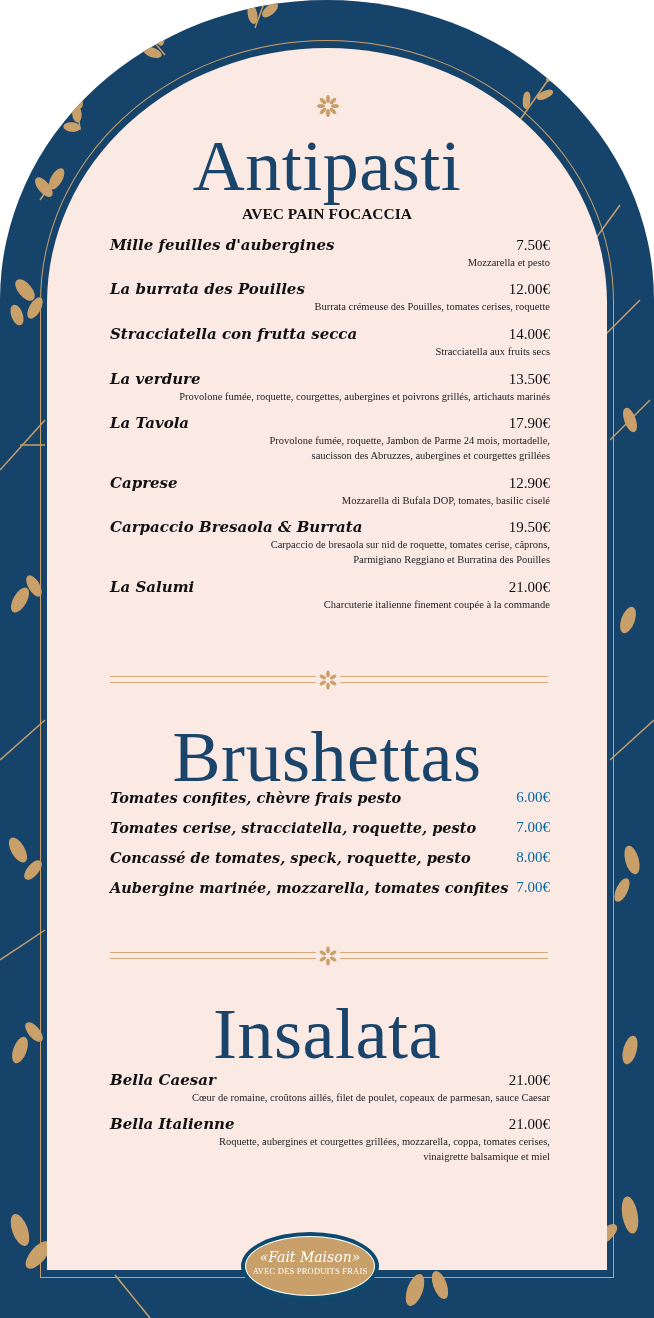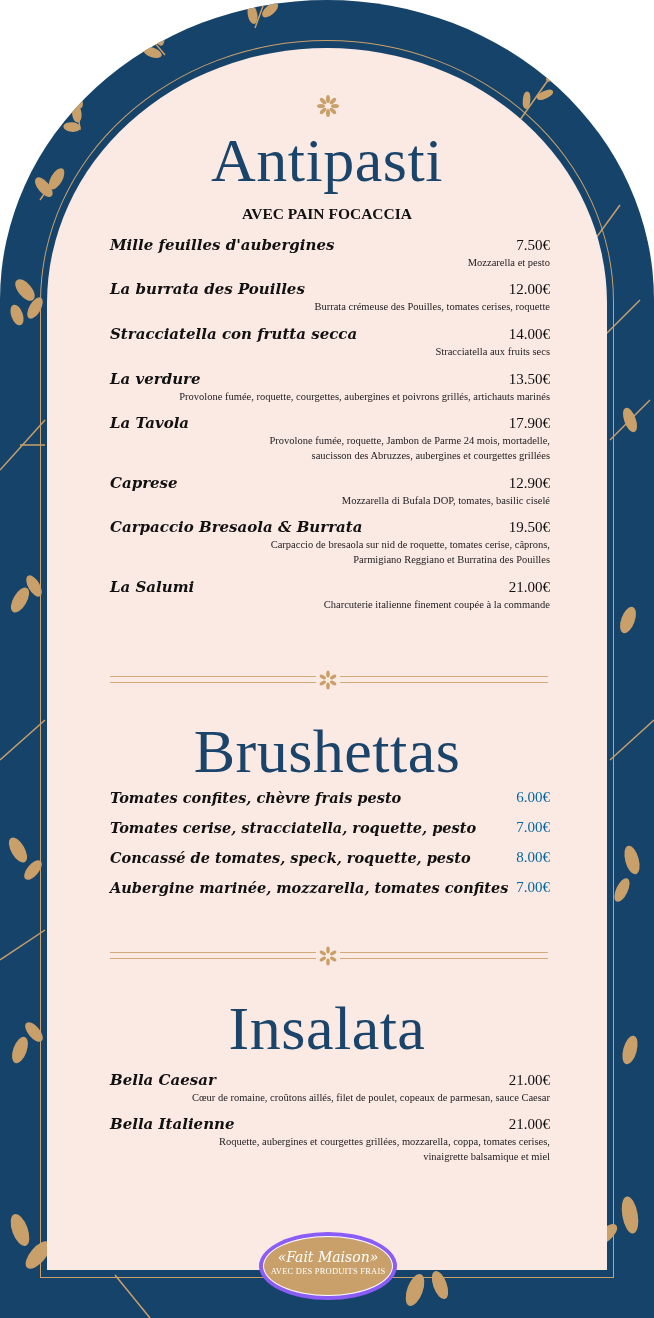--- a/index.html
+++ b/index.html
@@ -3,32 +3,32 @@
 <meta charset="utf-8">
 <style>
   html, body { margin:0; padding:0; background:#ffffff; }
   body { width:654px; height:1318px; position:relative; overflow:hidden; font-family:"Liberation Serif", serif; }
   .outer { position:absolute; left:0; top:0; width:654px; height:1318px; background:#16436a; border-radius:327px 327px 0 0 / 300px 300px 0 0; overflow:hidden; }
   .leaves { position:absolute; left:0; top:0; width:654px; height:1318px; }
   .goldline { position:absolute; left:40px; top:40px; width:574px; height:1238px; border:1.5px solid #c9a06a; border-radius:287px 287px 0 0 / 262px 262px 0 0; box-sizing:border-box; }
   .inner { position:absolute; left:47px; top:48px; width:560px; height:1222px; background:#fbe9e4; border-radius:280px 280px 0 0 / 255px 255px 0 0; }
   .content { position:absolute; left:0; top:0; width:654px; height:1318px; }
   .flower { position:absolute; left:315px; width:26px; height:26px; }
-  .title { position:absolute; left:0; width:654px; text-align:center; color:#1a4469; font-family:"Liberation Serif", serif; font-size:62px; letter-spacing:0.5px; }
+  .title { position:absolute; left:0; width:654px; text-align:center; color:#1a4469; font-family:"Liberation Serif", serif; font-size:72px; letter-spacing:0.5px; }
   .subtitle { position:absolute; left:0; width:654px; text-align:center; color:#111; font-weight:bold; font-size:15.5px; top:205px; }
   .item { position:absolute; left:110px; width:440px; }
   .item .name { font-family:"DejaVu Serif", serif; font-style:italic; font-weight:bold; font-size:15px; color:#111; line-height:19px; }
   .item .price { position:absolute; right:0; top:0; font-size:15px; color:#111; line-height:19px; }
   .item .desc { font-size:10.5px; color:#222; line-height:15px;text-align:right; }
   .divider { position:absolute; left:110px; width:438px; height:5px; border-top:1.5px solid #d4a978; border-bottom:1.5px solid #d4a978; }
   .divflower { position:absolute; left:316px; width:24px; height:24px; background:#fbe9e4; }
   .bru { position:absolute; left:110px; width:440px; }
   .bru .name { font-family:"DejaVu Serif", serif; font-style:italic; font-weight:bold; font-size:14.5px; color:#111; }
   .bru .price { position:absolute; right:0; top:0; font-size:15px; color:#0369a1; }
-  .badge { position:absolute; left:259px; top:1232px; width:138px; height:68px; border-radius:50%; background:#8b5cf6; }
+  .badge { position:absolute; left:241px; top:1232px; width:138px; height:68px; border-radius:50%; background:#0c4a6e; }
   .badge-inner { position:absolute; left:4px; top:4px; width:130px; height:60px; border-radius:50%; background:#c9a06a; border:1px solid #fff; box-sizing:border-box; text-align:center; }
   .badge-title { display:block; font-family:"DejaVu Serif", serif; font-style:italic; color:#fff; font-size:14px; margin-top:12px; line-height:16px; }
   .badge-sub { display:block; color:#fff; font-size:8.5px; letter-spacing:0.2px; line-height:12px; }
 </style>
 </head>
 <body>
 
 <div class="outer">
   <svg class="leaves" viewBox="0 0 654 1318" xmlns="http://www.w3.org/2000/svg">
     <g fill="#c9a06a" stroke="#c9a06a" stroke-width="1.5">

